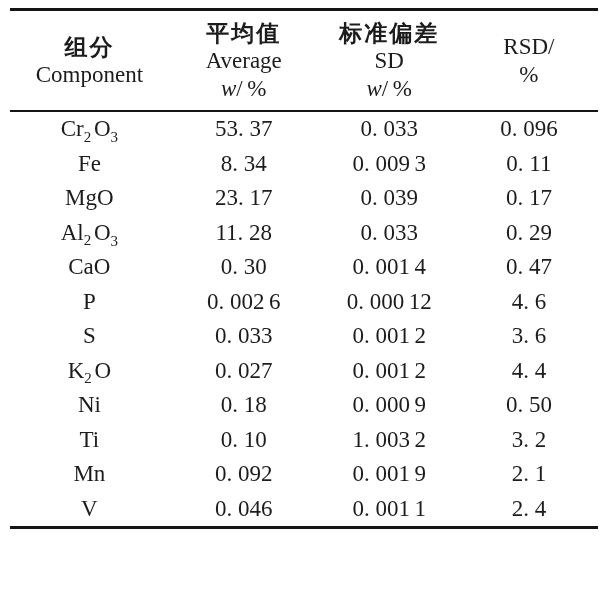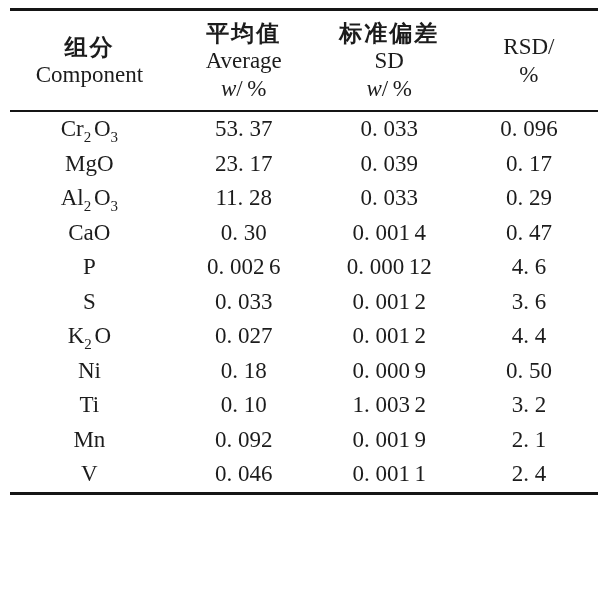--- a/index.html
+++ b/index.html
@@ -103,20 +103,26 @@
       </tr>
     </thead>
     <tbody>
         <tr>
           <td>Cr<sub style="margin-right: 0.18em;">2</sub>O<sub>3</sub></td>
           <td>53. 37</td>
           <td>0. 033</td>
           <td>0. 096</td>
         </tr>
         <tr>
+          <td>Fe</td>
+          <td>8. 34</td>
+          <td>0. 009 3</td>
+          <td>0. 11</td>
+        </tr>
+        <tr>
           <td>MgO</td>
           <td>23. 17</td>
           <td>0. 039</td>
           <td>0. 17</td>
         </tr>
         <tr>
           <td>Al<sub style="margin-right: 0.18em;">2</sub>O<sub>3</sub></td>
           <td>11. 28</td>
           <td>0. 033</td>
           <td>0. 29</td>

